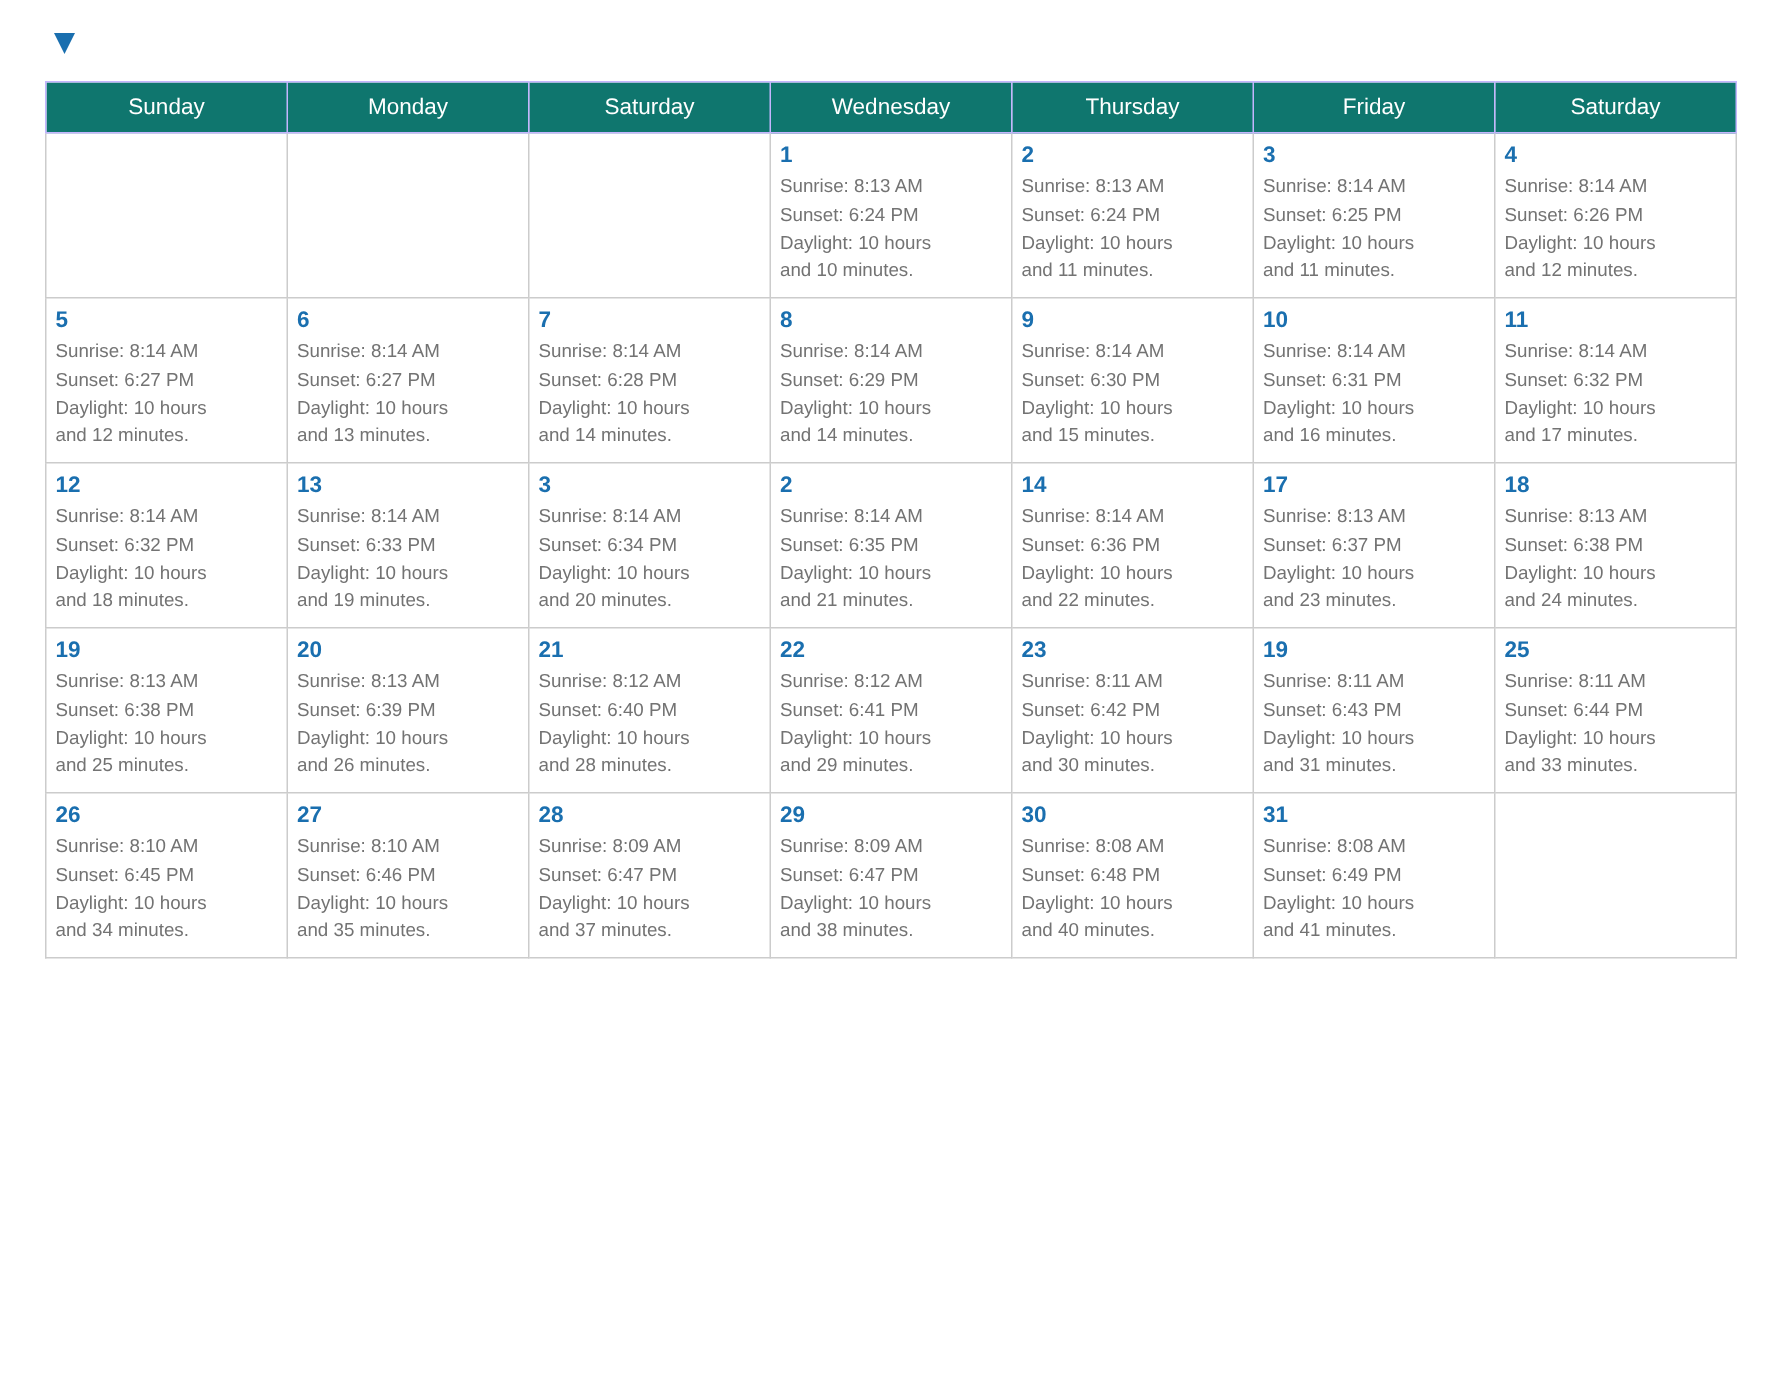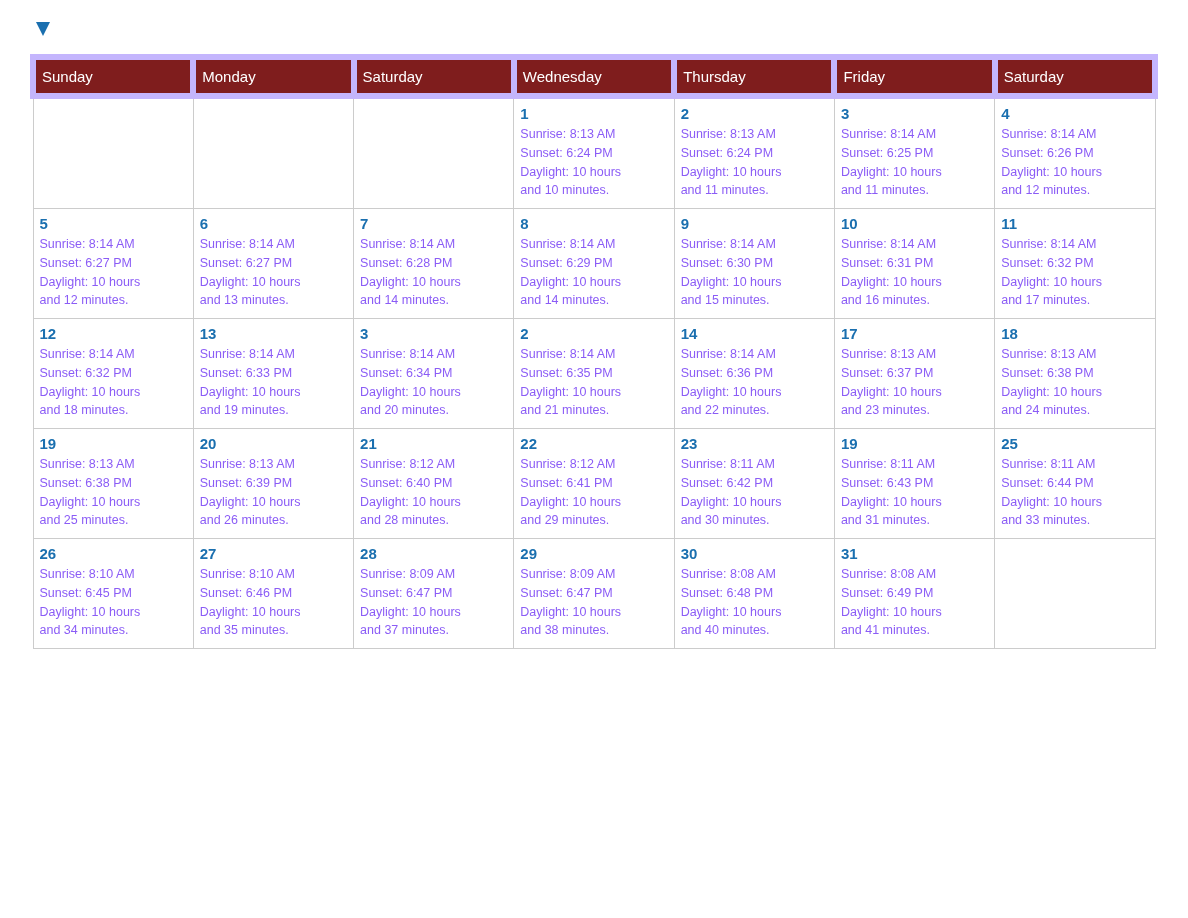--- a/index.html
+++ b/index.html
@@ -44,46 +44,46 @@
       font-size: 20px;
       color: #444;
       margin-top: 4px;
     }
     table {
       width: 100%;
       border-collapse: collapse;
       table-layout: fixed;
     }
     thead tr th {
-      background-color: #7f1d1d;
+      background-color: #0f766e;
       color: #fff;
       padding: 8px 6px;
       font-size: 15px;
       font-weight: normal;
-      text-align: left;
-      border: 6px solid #c4b5fd;
+      text-align: center;
+      border: 1px solid #c4b5fd;
     }
     tbody tr td {
       vertical-align: top;
       padding: 6px 6px 8px 6px;
       border: 1px solid #ccc;
       font-size: 12.5px;
       color: #333;
       height: 110px;
     }
     .day-number {
       font-size: 15px;
       color: #1a6faf;
       font-weight: bold;
       display: block;
       margin-bottom: 3px;
     }
     .day-info {
       font-size: 12.5px;
-      color: #8b5cf6;
+      color: #737373;
       line-height: 1.5;
     }
     tbody tr td.empty {
       background: #fff;
     }
   </style>
 </head>
 <body>
 
 <div class="header">

